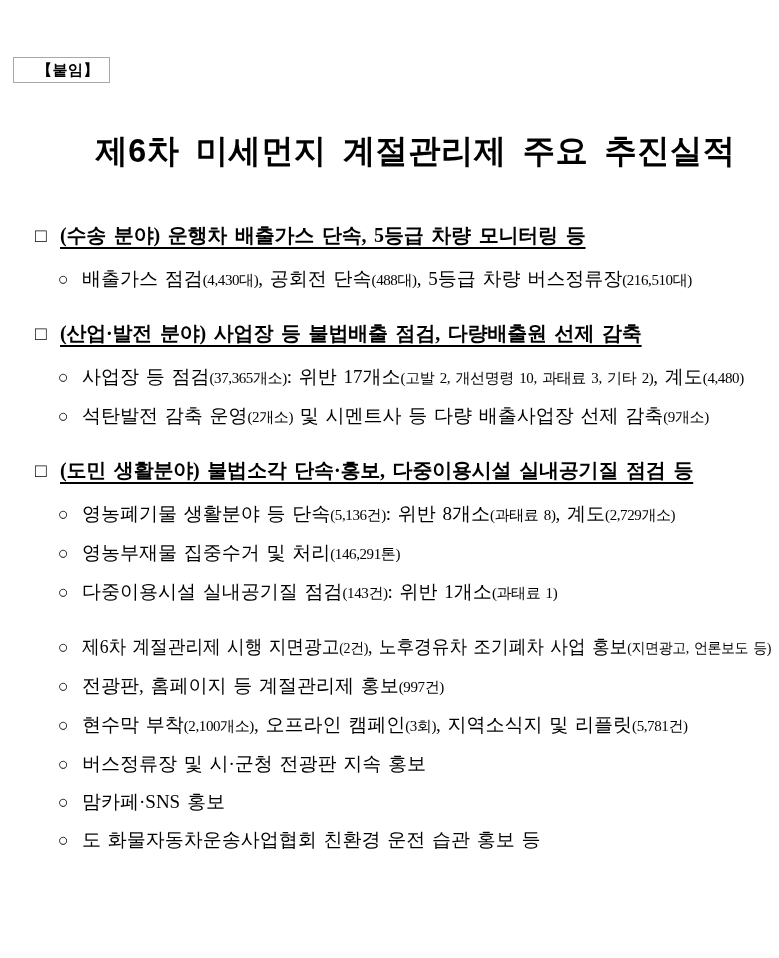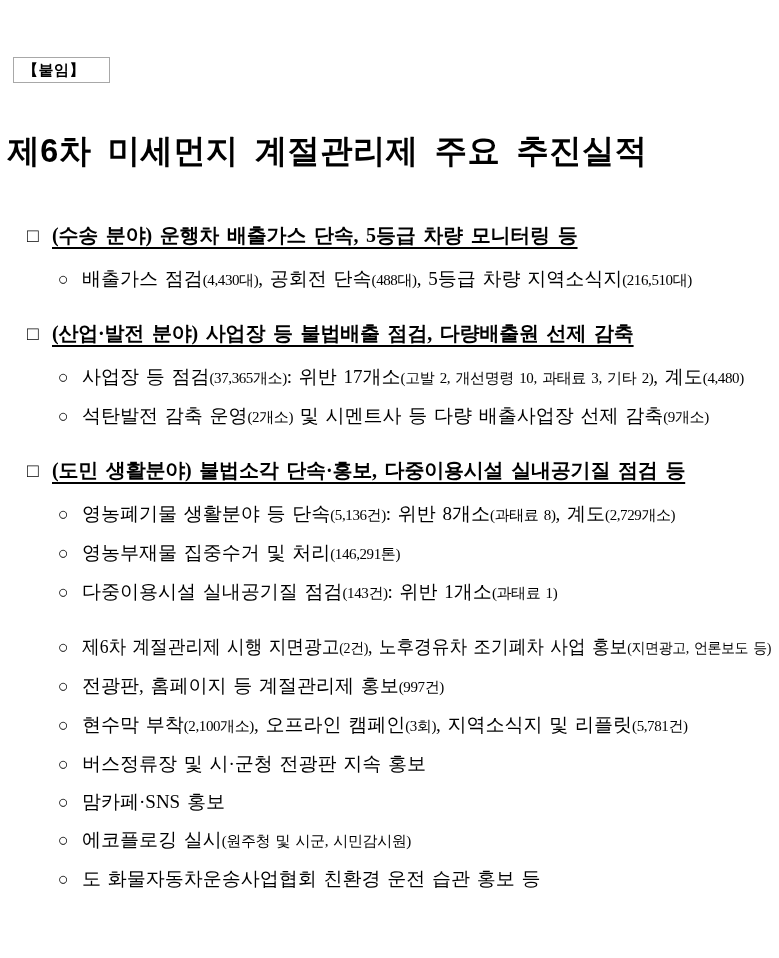--- a/index.html
+++ b/index.html
@@ -10,39 +10,39 @@
   *{ box-sizing:border-box; }
   html,body{ margin:0; padding:0; }
   body{
     width:779px; height:958px; position:relative; overflow:hidden;
     background:var(--bg); color:var(--text);
     font-family:"Liberation Serif","DejaVu Serif",serif;
   }
   .attachment-box{
     position:absolute; left:13px; top:57px; width:97px; height:26px;
     border:1px solid var(--box-border);
-    display:flex; align-items:center; padding-left:9px;
+    display:flex; align-items:center; padding-left:23px;
     font-family:"Liberation Sans","DejaVu Sans",sans-serif;
     font-weight:700; font-size:15px; letter-spacing:0.5px;
   }
   .title-row{
-    position:absolute; left:0; top:130px; width:743px; text-align:left;
+    position:absolute; left:0; top:130px; width:743px; text-align:right;
   }
   .title{
     display:inline-block; white-space:nowrap;
     font-family:"Liberation Sans","DejaVu Sans",sans-serif;
     font-weight:800; font-size:33px; line-height:42px;
     letter-spacing:0.5px; word-spacing:7px;
   }
   #sections{
     position:absolute; left:0; top:222px; width:779px;
   }
   .doc-section + .doc-section{ margin-top:26px; }
   .heading{
-    padding-left:27px; margin:0 0 16px 0;
+    padding-left:35px; margin:0 0 16px 0;
     font-size:20px; font-weight:700; line-height:27px; white-space:nowrap;
   }
   .sq{
     display:inline-block; width:25px; font-weight:400; font-size:19px;
     vertical-align:baseline;
   }
   .htext{
     text-decoration:underline;
     text-underline-offset:5px;
     text-decoration-thickness:1.5px;
@@ -66,35 +66,34 @@
   <span>【붙임】</span>
 </div>
 
 <div class="title-row">
   <span class="title fit-center" style="transform-origin: center center; transform: scaleX(0.9771);">제6차 미세먼지 계절관리제 주요 추진실적</span>
 </div>
 
 <div id="sections">
     <section class="doc-section">
       <div class="heading"><span class="sq">□</span><span class="htext fit">(수송 분야) 운행차 배출가스 단속, 5등급 차량 모니터링 등</span></div>
-      <div class="bullet"><span class="circ">○</span><span class="btext fit"><span class="main-seg">배출가스 점검</span><span class="paren">(4,430대)</span><span class="main-seg">, 공회전 단속</span><span class="paren">(488대)</span><span class="main-seg">, 5등급 차량 지역소식지</span><span class="paren">(216,510대)</span></span></div>
+      <div class="bullet"><span class="circ">○</span><span class="btext fit"><span class="main-seg">배출가스 점검</span><span class="paren">(4,430대)</span><span class="main-seg">, 공회전 단속</span><span class="paren">(488대)</span><span class="main-seg">, 5등급 차량 버스정류장</span><span class="paren">(216,510대)</span></span></div>
     </section>
     <section class="doc-section">
       <div class="heading"><span class="sq">□</span><span class="htext fit">(산업·발전 분야) 사업장 등 불법배출 점검, 다량배출원 선제 감축</span></div>
       <div class="bullet"><span class="circ">○</span><span class="btext fit"><span class="main-seg">사업장 등 점검</span><span class="paren">(37,365개소)</span><span class="main-seg">: 위반 17개소</span><span class="paren">(고발 2, 개선명령 10, 과태료 3, 기타 2)</span><span class="main-seg">, 계도</span><span class="paren">(4,480)</span></span></div>
       <div class="bullet"><span class="circ">○</span><span class="btext fit"><span class="main-seg">석탄발전 감축 운영</span><span class="paren">(2개소)</span><span class="main-seg"> 및 시멘트사 등 다량 배출사업장 선제 감축</span><span class="paren">(9개소)</span></span></div>
     </section>
     <section class="doc-section">
       <div class="heading"><span class="sq">□</span><span class="htext fit">(도민 생활분야) 불법소각 단속·홍보, 다중이용시설 실내공기질 점검 등</span></div>
       <div class="bullet"><span class="circ">○</span><span class="btext fit"><span class="main-seg">영농폐기물 생활분야 등 단속</span><span class="paren">(5,136건)</span><span class="main-seg">: 위반 8개소</span><span class="paren">(과태료 8)</span><span class="main-seg">, 계도</span><span class="paren">(2,729개소)</span></span></div>
       <div class="bullet"><span class="circ">○</span><span class="btext fit"><span class="main-seg">영농부재물 집중수거 및 처리</span><span class="paren">(146,291톤)</span></span></div>
       <div class="bullet"><span class="circ">○</span><span class="btext fit"><span class="main-seg">다중이용시설 실내공기질 점검</span><span class="paren">(143건)</span><span class="main-seg">: 위반 1개소</span><span class="paren">(과태료 1)</span></span></div>
     </section>
     <section class="doc-section">
       <div class="bullet"><span class="circ">○</span><span class="btext fit" style="transform-origin: left center; transform: scaleX(0.9298);"><span class="main-seg">제6차 계절관리제 시행 지면광고</span><span class="paren">(2건)</span><span class="main-seg">, 노후경유차 조기폐차 사업 홍보</span><span class="paren">(지면광고, 언론보도 등)</span></span></div>
       <div class="bullet"><span class="circ">○</span><span class="btext fit"><span class="main-seg">전광판, 홈페이지 등 계절관리제 홍보</span><span class="paren">(997건)</span></span></div>
       <div class="bullet"><span class="circ">○</span><span class="btext fit"><span class="main-seg">현수막 부착</span><span class="paren">(2,100개소)</span><span class="main-seg">, 오프라인 캠페인</span><span class="paren">(3회)</span><span class="main-seg">, 지역소식지 및 리플릿</span><span class="paren">(5,781건)</span></span></div>
       <div class="bullet"><span class="circ">○</span><span class="btext fit"><span class="main-seg">버스정류장 및 시·군청 전광판 지속 홍보</span></span></div>
       <div class="bullet"><span class="circ">○</span><span class="btext fit"><span class="main-seg">맘카페·SNS 홍보</span></span></div>
-      <div class="bullet"><span class="circ">○</span><span class="btext fit"><span class="main-seg">에코플로깅 실시</span><span class="paren">(원주청 및 시군, 시민감시원)</span></span></div>
       <div class="bullet"><span class="circ">○</span><span class="btext fit"><span class="main-seg">도 화물자동차운송사업협회 친환경 운전 습관 홍보 등</span></span></div>
     </section>
   </div>
 
 </body></html>

